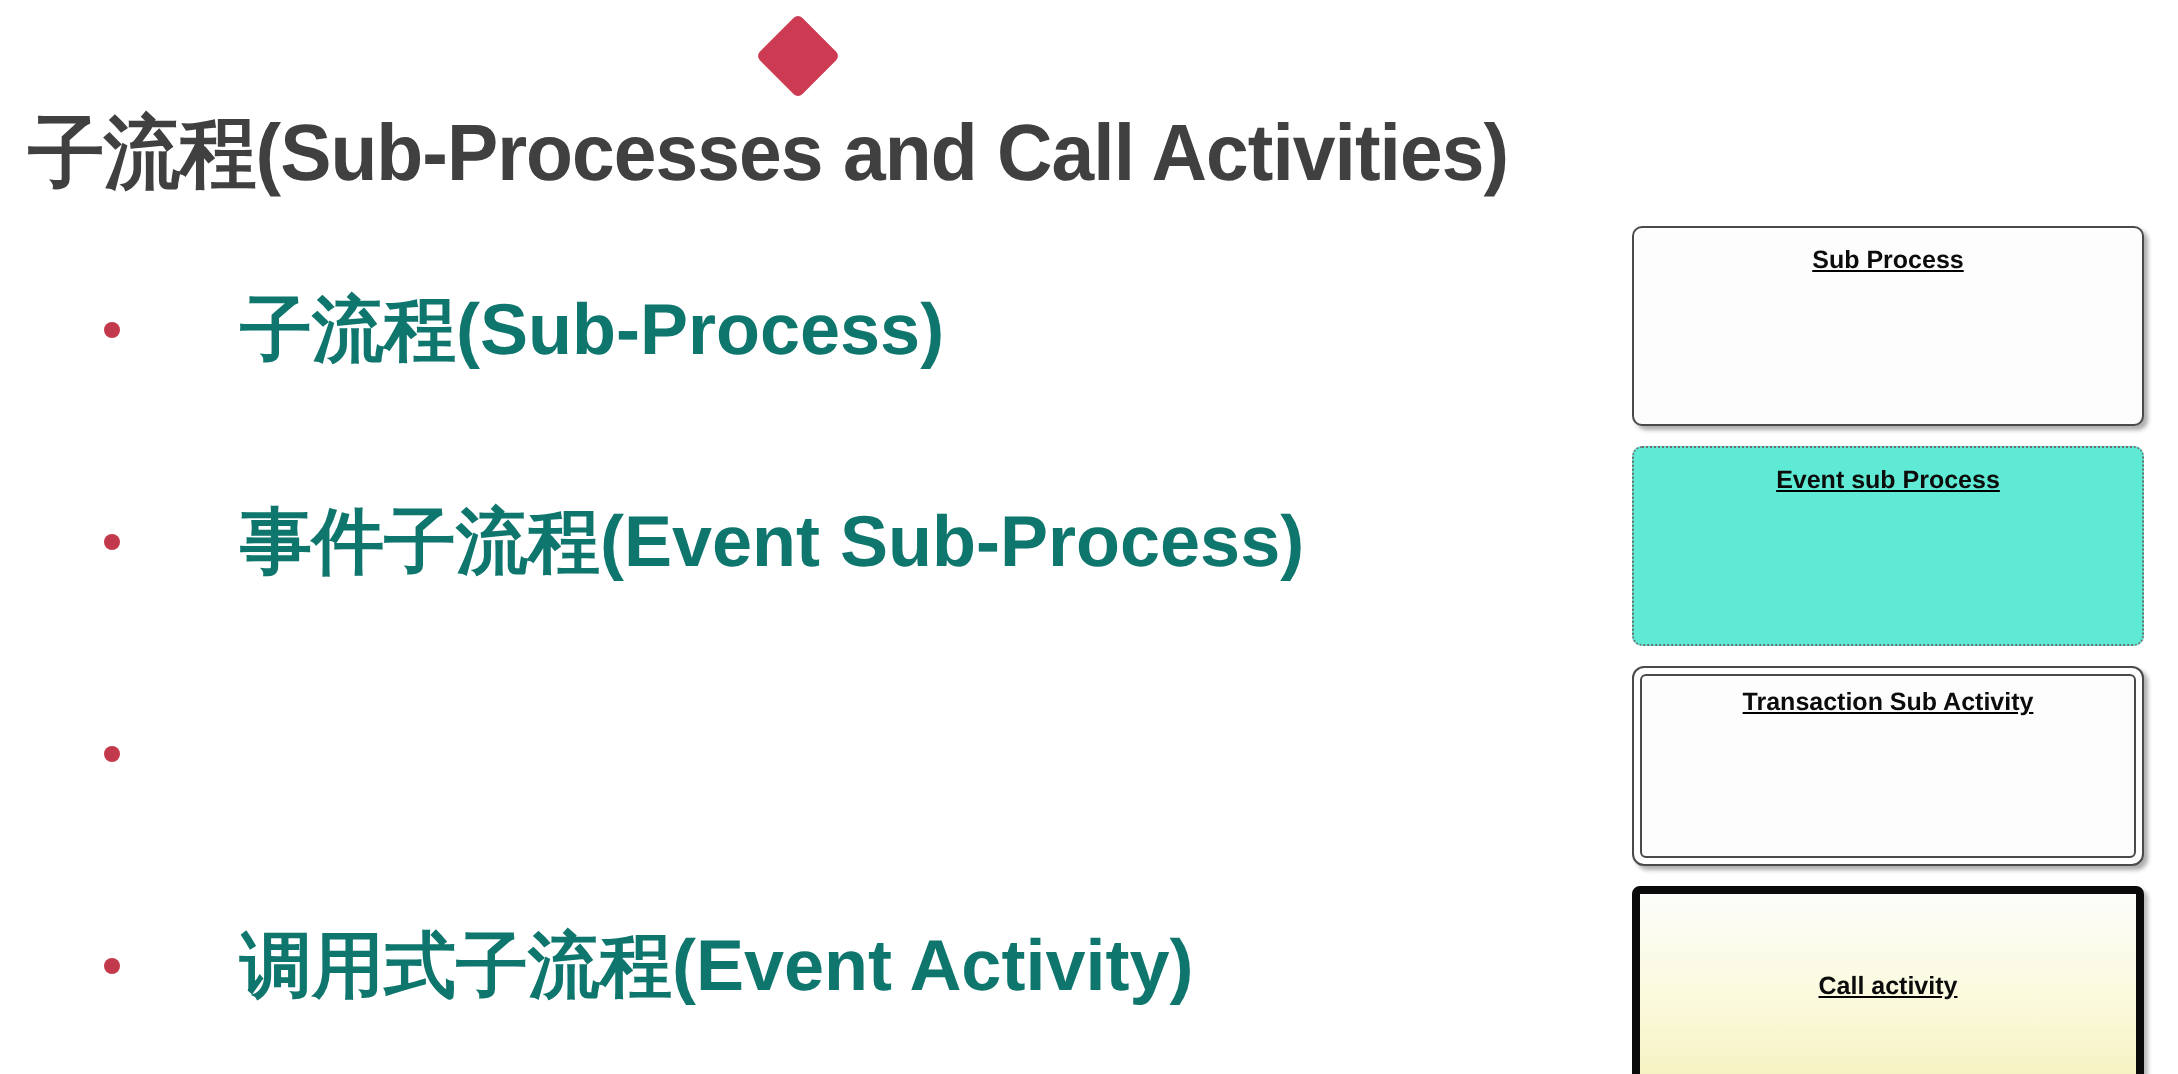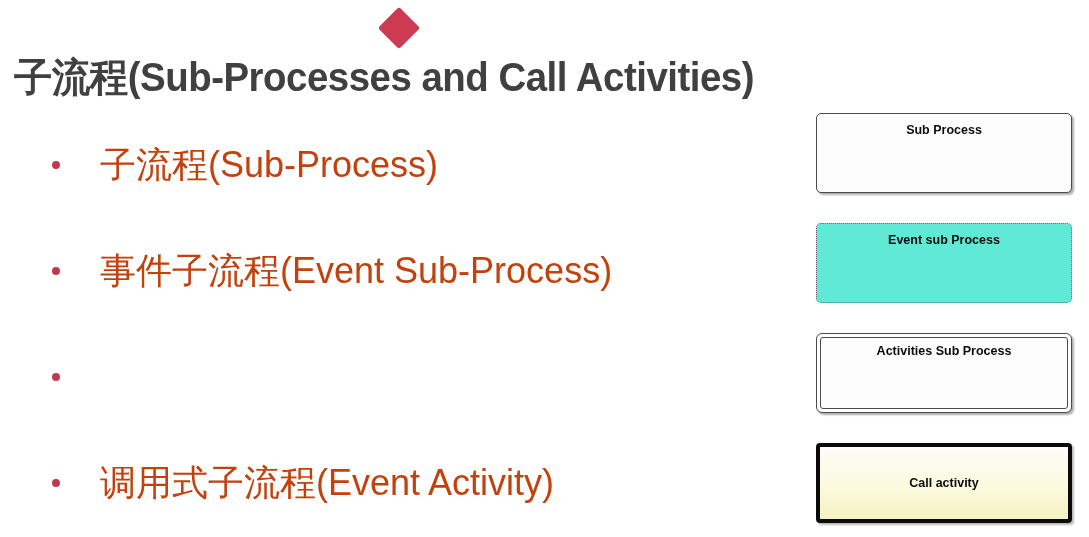--- a/index.html
+++ b/index.html
@@ -59,46 +59,48 @@
   }
   .bullet-dot {
     width: 8px;
     height: 8px;
     border-radius: 50%;
     background: #c2394b;
     flex: 0 0 auto;
     margin-left: 12px;
   }
   .bullet-label {
-    margin-left: 40px;
+    margin-left: 60px;
     font-size: 36px;
-    color: #c2410c;
+    color: #0f766e;
     line-height: 1.1;
     white-space: nowrap;
+    font-weight: bold;
   }
 
   
   .shape-column {
     position: absolute;
     left: 816px;
     top: 112px;
     width: 256px;
   }
   .shape-slot {
     height: 110px;
     position: relative;
   }
   .shape-box {
     position: absolute;
     left: 0;
     right: 0;
     top: 1px;
-    height: 80px;
+    height: 100px;
     box-sizing: border-box;
     background: #fdfdfd;
+    text-decoration: underline;
   }
   .shape-title {
     font-size: 12.5px;
     font-weight: bold;
     color: #0c0c0c;
     text-align: center;
     white-space: nowrap;
   }
 
   
@@ -192,21 +194,21 @@
 
   <div class="shape-slot">
     <div class="shape-box event-sub-process">
       <div class="shape-title">Event sub Process</div>
     </div>
   </div>
 
   <div class="shape-slot">
     <div class="shape-box transaction-sub-process">
       <div class="shape-inner-border">
-        <div class="shape-title">Activities Sub Process</div>
+        <div class="shape-title">Transaction Sub Activity</div>
       </div>
     </div>
   </div>
 
   <div class="shape-slot">
     <div class="shape-box call-activity">
       <div class="shape-title">Call activity</div>
     </div>
   </div>
 

